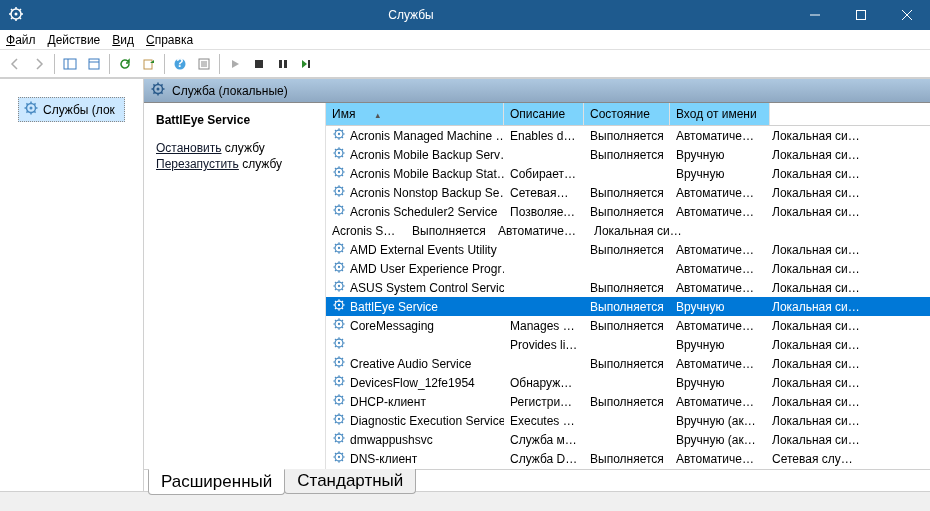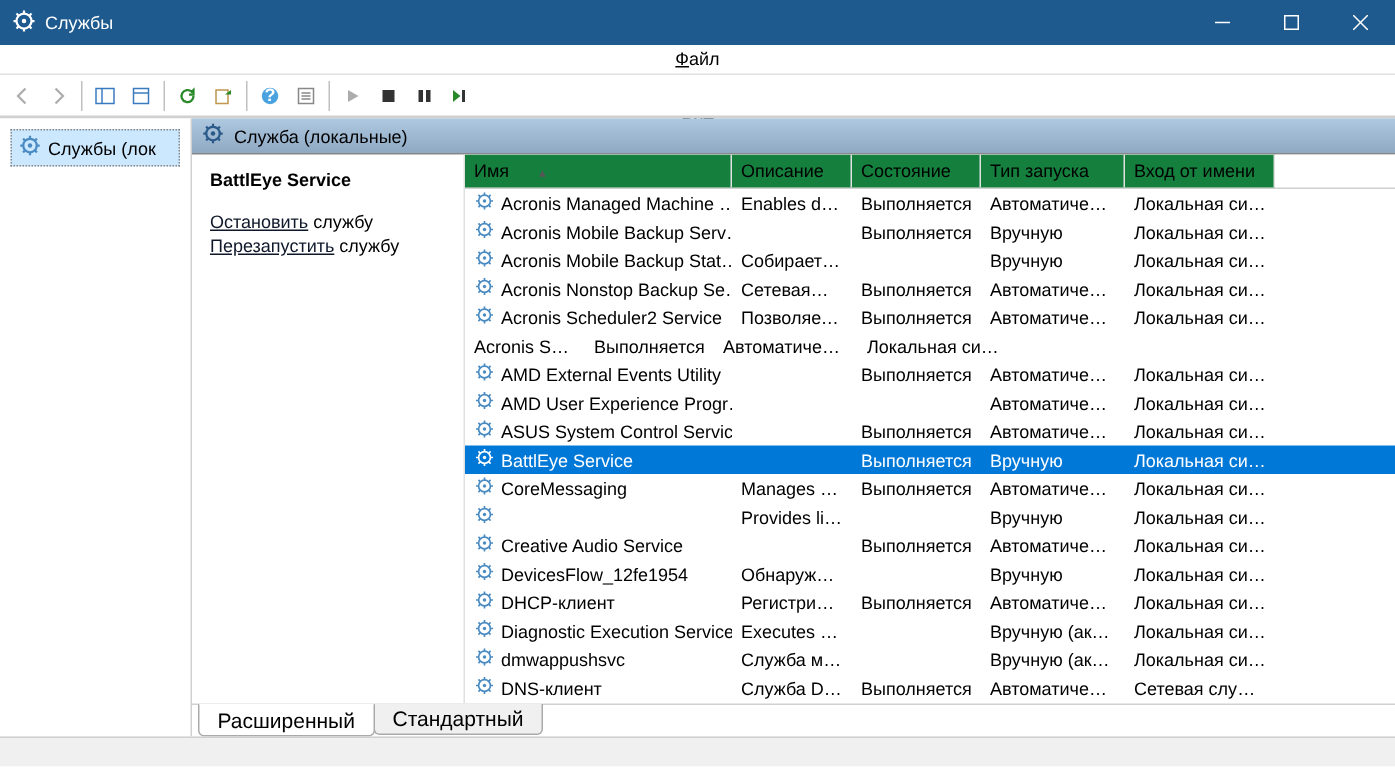--- a/index.html
+++ b/index.html
@@ -1,64 +1,64 @@
 <!DOCTYPE html>
 <html><head>
 <meta charset="utf-8">
 <style>
 * { box-sizing: border-box; margin: 0; padding: 0; font-family: "Segoe UI", Tahoma, sans-serif; font-size: 12px; }
 body { width: 930px; height: 511px; background: #fff; overflow: hidden; display: flex; flex-direction: column; }
 
-.titlebar { background: #1e5a8e; color: #fff; height: 30px; display: flex; align-items: center; padding-left: 8px; }
+.titlebar { background: #1e5a8e; color: #fff; height: 30px; display: flex; align-items: center; padding-left: 8px; text-align: center; }
 .titlebar .title-icon { margin-right: 6px; }
 .titlebar .title-text { flex: 1; font-size: 12px; }
 .win-controls { display: flex; height: 100%; }
 .win-btn { width: 46px; height: 30px; display: flex; align-items: center; justify-content: center; color: #fff; }
 
-.menubar { background: #fff; height: 20px; display: flex; align-items: center; padding: 0 0; border-bottom: 1px solid #e0e0e0; flex-direction: column; }
+.menubar { background: #fff; height: 20px; display: flex; align-items: center; padding: 0 0; border-bottom: 1px solid #e0e0e0; }
 .menu-item { padding: 2px 6px; cursor: default; }
 .menu-item u { text-decoration: underline; }
 
 .toolbar { background: #fff; height: 28px; display: flex; align-items: center; padding: 0 4px; gap: 2px; border-bottom: 1px solid #d0d0d0; }
 .tb-btn { width: 22px; height: 22px; display: flex; align-items: center; justify-content: center; border: 1px solid transparent; }
 .tb-sep { width: 1px; height: 20px; background: #c0c0c0; margin: 0 2px; }
 .tb-btn.disabled { opacity: 0.4; }
 
 .main { flex: 1; display: flex; border-top: 1px solid #d0d0d0; min-height: 0; }
-.tree-pane { width: 128px; border-right: 1px solid #d0d0d0; background: #fff; padding: 7px; }
+.tree-pane { width: 144px; border-right: 1px solid #d0d0d0; background: #fff; padding: 18px; }
 .tree-item { display: flex; align-items: center; gap: 4px; padding: 2px 4px; background: #cce8ff; border: 1px dotted #888; }
 .tree-item .gear { flex-shrink: 0; }
 
 .right-pane { flex: 1; display: flex; flex-direction: column; min-width: 0; }
 .right-header { background: #9db7d1; background: linear-gradient(#aec8e0, #8fa9c3); height: 24px; display: flex; align-items: center; padding-left: 6px; gap: 6px; color: #000; border-bottom: 1px solid #888; }
 
 .content { flex: 1; display: flex; min-height: 0; }
 .details-pane { width: 182px; padding: 10px 8px 8px 12px; border-right: 1px solid #e0e0e0; }
 .details-pane .svc-name { font-weight: bold; margin-bottom: 14px; }
 .details-pane .action-line { margin-bottom: 2px; }
 .details-pane a { color: #0f172a; text-decoration: underline; cursor: pointer; }
 
 .list-wrap { flex: 1; overflow: hidden; position: relative; display: flex; }
 .list-scroll { flex: 1; overflow-y: scroll; overflow-x: hidden; }
 .list-header { display: flex; border-bottom: 1px solid #d0d0d0; background: #fff; position: sticky; top: 0; }
-.list-header .col { padding: 4px 6px; border-right: 1px solid #e0e0e0; background: #15803d; white-space: nowrap; overflow: hidden; text-overflow: ellipsis; }
+.list-header .col { padding: 4px 6px; border-right: 1px solid #e0e0e0; background: #7dd3fc; white-space: nowrap; overflow: hidden; text-overflow: ellipsis; }
 .list-header .col.sorted::after { content: "▴"; font-size: 9px; margin-left: 20px; color: #555; }
 .list-row { display: flex; height: 19px; align-items: center; }
 .list-row .cell { padding: 1px 6px; white-space: nowrap; overflow: hidden; text-overflow: ellipsis; }
 .list-row .cell.name { display: flex; align-items: center; gap: 4px; }
 .list-row.selected { background: #0078d7; color: #fff; }
 
 .col-name { width: 178px; }
 .col-desc { width: 80px; }
 .col-state { width: 86px; }
 .col-start { width: 96px; }
 .col-logon { width: 100px; }
 
 .tabs-bottom { height: 22px; border-top: 1px solid #d0d0d0; display: flex; align-items: flex-start; padding-left: 4px; background: #fff; }
-.tab { padding: 2px 12px; border: 1px solid #aaa; border-top: none; border-radius: 0 0 4px 4px; margin-right: -1px; background: #f0f0f0; font-size: 14px; position: relative; top: -1px; }
+.tab { padding: 2px 12px; border: 1px solid #aaa; border-top: none; border-radius: 0 0 4px 4px; margin-right: -1px; background: #f0f0f0; font-size: 17px; position: relative; top: -1px; }
 .tab.active { background: #fff; border-top: 1px solid #fff; z-index: 1; }
 
 .statusbar { height: 20px; border-top: 1px solid #d0d0d0; background: #f0f0f0; }
 
 .gear-svg { width: 16px; height: 16px; }
 </style>
 </head>
 <body>
 
 <div class="titlebar">
@@ -205,21 +205,20 @@
           <a>Перезапустить</a><span> службу</span>
         </div>
       </div>
 
       <div class="list-wrap">
         <div class="list-scroll">
           <div class="list-header">
             <div class="col col-name sorted">Имя</div>
             <div class="col col-desc">Описание</div>
             <div class="col col-state">Состояние</div>
-            <div class="col col-start">Тип запуска</div>
             <div class="col col-logon">Вход от имени</div>
           </div>
           <div id="rows">
               <div class="list-row">
                 <div class="cell name col-name">
                   <span><svg width="14" height="14" viewBox="0 0 16 16">
                       <circle cx="8" cy="8" r="4.5" fill="none" stroke="#4a8bc2" stroke-width="1.3"></circle>
                       <circle cx="8" cy="8" r="1.3" fill="#4a8bc2"></circle>
                       <path d="M8 1.5v2M8 12.5v2M1.5 8h2M12.5 8h2M3.4 3.4l1.4 1.4M11.2 11.2l1.4 1.4M3.4 12.6l1.4-1.4M11.2 4.8l1.4-1.4" stroke="#4a8bc2" stroke-width="1.3"></path>
                     </svg></span>

